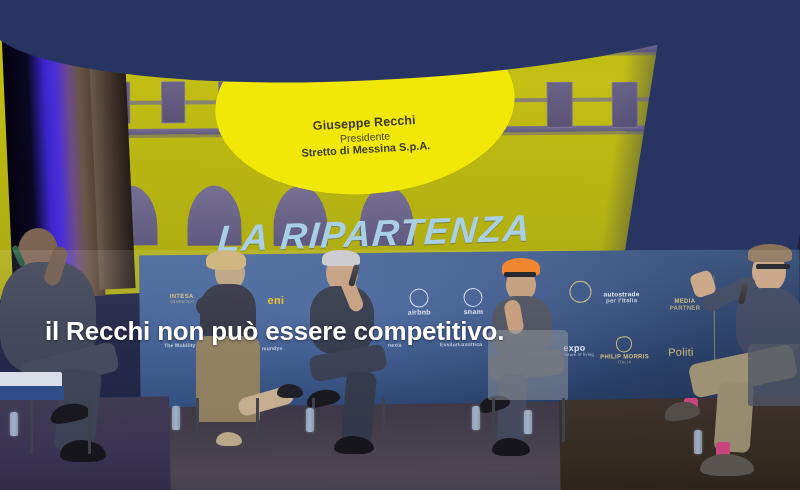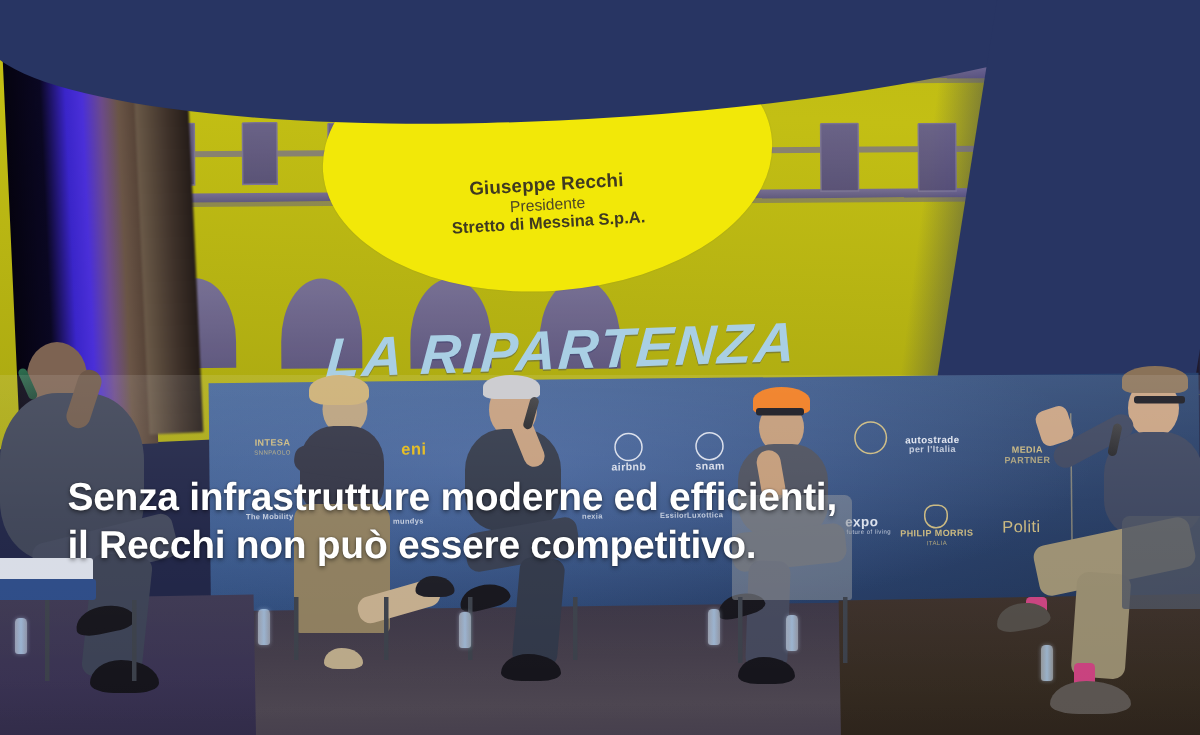--- a/index.html
+++ b/index.html
@@ -476,17 +476,16 @@
   <div class="bottle" style="left:10px; top:412px;"></div>
   <div class="bottle" style="left:172px; top:406px;"></div>
   <div class="bottle" style="left:306px; top:408px;"></div>
   <div class="bottle" style="left:472px; top:406px;"></div>
   <div class="bottle" style="left:524px; top:410px;"></div>
   <div class="bottle" style="left:694px; top:430px;"></div>
 
   <div class="haze"></div>
 
   <div class="caption">
-    <span class="l1">Senza infrastrutture moderne ed efficienti,</span>
     <span class="l2">il Recchi non può essere competitivo.</span>
   </div>
 
 </div>
 
 </body></html>

